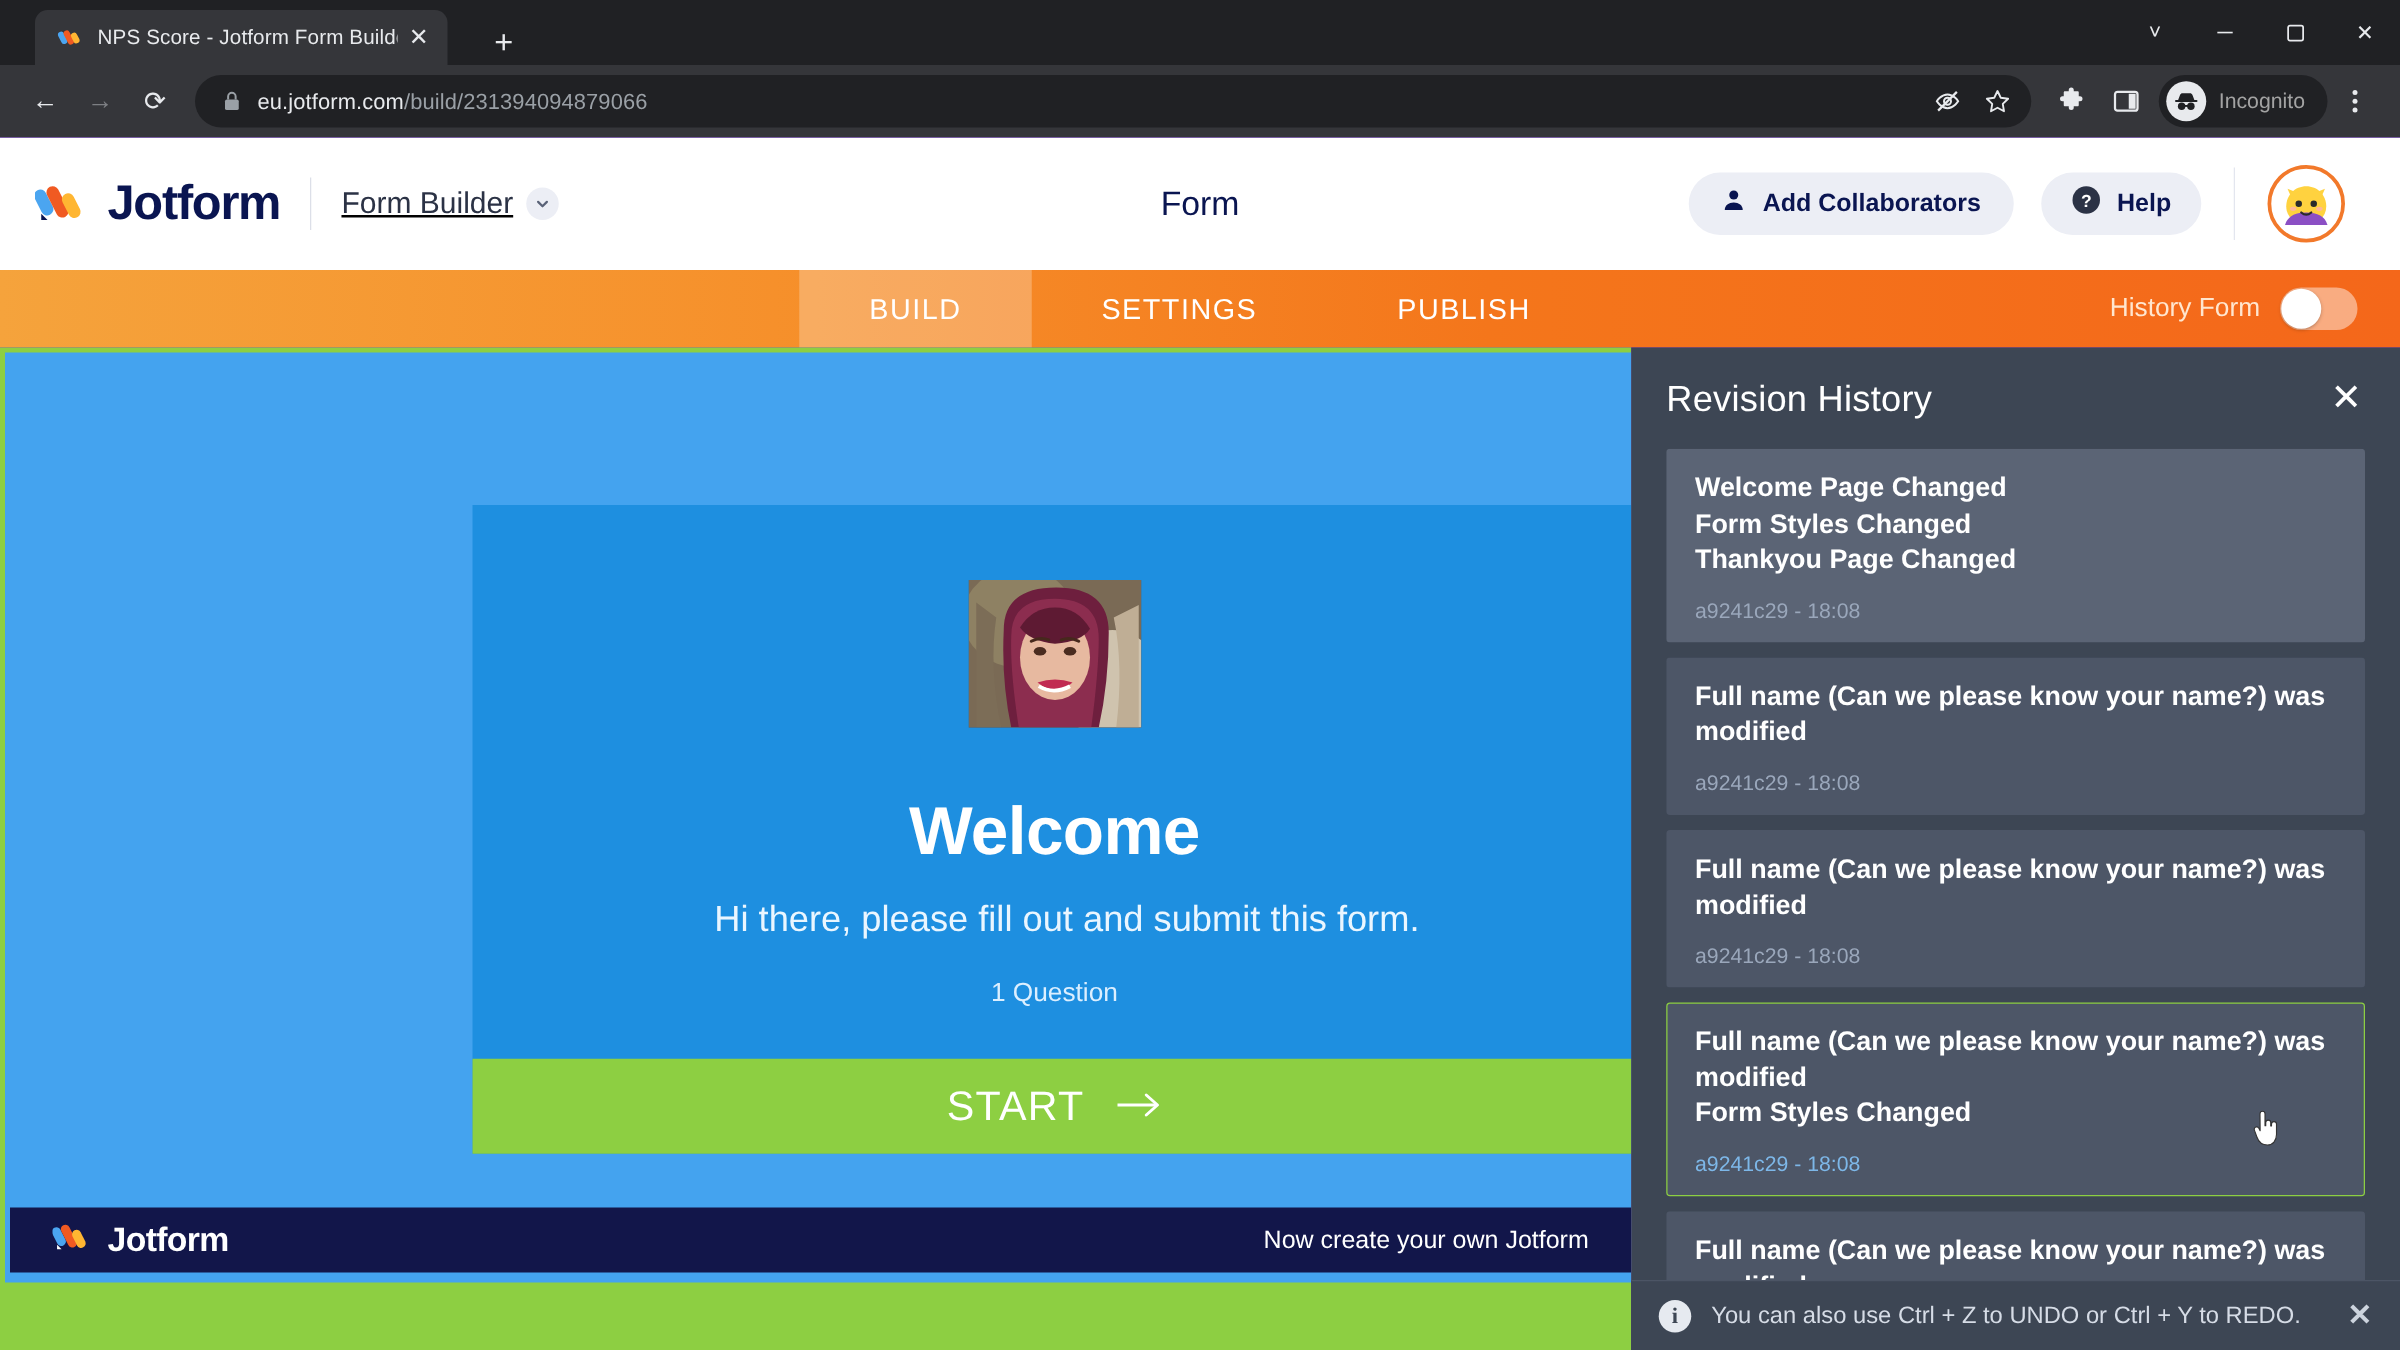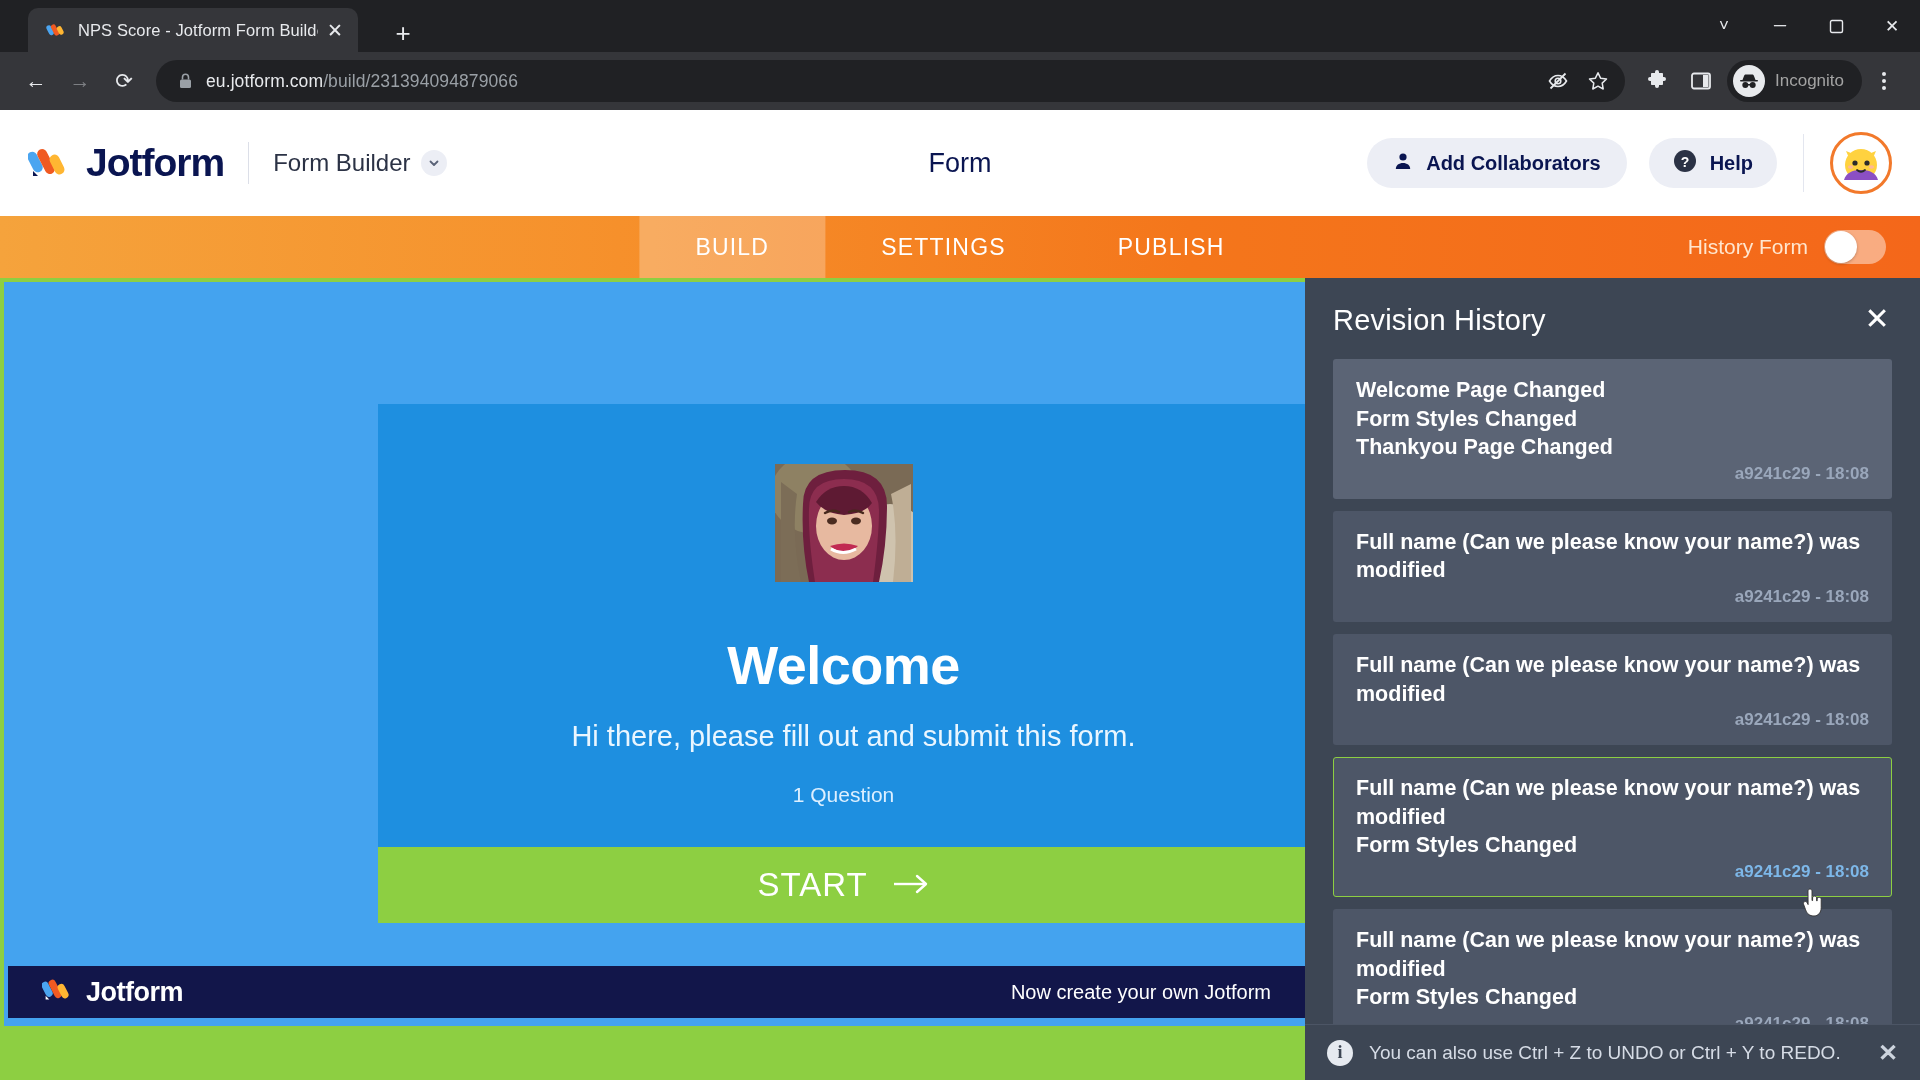--- a/index.html
+++ b/index.html
@@ -54,27 +54,27 @@
 
   
   .page { position:absolute; left:0; top:110px; width:1920px; height:970px; background:#6d28d9; overflow:hidden; }
 
   
   .jf-header { height:106px; background:#fff; display:flex; align-items:center; padding:0 0 0 28px; position:relative; }
   .jf-logo-wrap { display:flex; align-items:center; gap:14px; }
   .jf-logo-mark { width:44px; height:44px; position:relative; }
   .jf-logo-text { font-size:39px; font-weight:700; color:#0a1551; letter-spacing:-1px; }
   .jf-divider { width:1px; height:42px; background:#dcdfe8; margin:0 24px; }
-  .jf-builder { display:flex; align-items:center; gap:10px; }
+  .jf-builder { display:flex; align-items:center; gap:10px;text-decoration:underline; }
   .jf-builder-label { font-size:24px; color:#2b3245; }
   .chev-circle { width:26px; height:26px; border-radius:50%; background:#eceef5; display:flex; align-items:center; justify-content:center; }
   .jf-center { position:absolute; left:0; right:0; text-align:center; pointer-events:none; }
   .jf-formtitle { font-size:27px; color:#0a1551; font-weight:400; }
   .jf-saved { font-size:18px; color:#6bbf2e; margin-top:6px; display:flex; align-items:center; justify-content:center; gap:7px; }
-  .jf-right { position:absolute; right:0; top:0; height:106px; display:flex; align-items:center; padding-right:0; }
+  .jf-right { position:absolute; right:0; top:0; height:106px; display:flex; align-items:center; padding-right:16px; }
   .pill {
     height:50px; border-radius:25px; background:#eceef5; display:flex; align-items:center;
     gap:13px; padding:0 26px; color:#0a1551; font-size:20px; font-weight:600;
   }
   .pill.help { margin-left:22px; padding:0 24px; }
   .avatar-sep { width:1px; height:58px; background:#e3e6ef; margin:0 26px; }
   .avatar {
     width:62px; height:62px; border-radius:50%; border:3px solid #f2792b;
     background:#fff; display:flex; align-items:center; justify-content:center; margin-right:28px;
     overflow:hidden; position:relative;
@@ -131,21 +131,21 @@
   .rev-head { display:flex; align-items:flex-start; justify-content:space-between; margin-bottom:22px; }
   .rev-title { color:#fff; font-size:29px; font-weight:300; letter-spacing:.2px; }
   .rev-close { color:#fff; font-size:30px; line-height:1; width:30px; text-align:center; font-weight:300; }
   .rev-list { display:flex; flex-direction:column; gap:12px; }
   .rev-card {
     background:#4d5667; border-radius:3px; padding:16px 22px 14px 22px; border:1px solid transparent;
   }
   .rev-card.first { background:#5b6475; }
   .rev-card.hover { border:1px solid #8dcf42; }
   .rev-line { color:#fff; font-size:21.5px; font-weight:600; line-height:1.33; }
-  .rev-meta { color:#9aa7bb; font-size:17px; margin-top:2px; font-weight:700;text-align:right; }
+  .rev-meta { color:#9aa7bb; font-size:17px; margin-top:17px; font-weight:400; }
   .rev-card.hover .rev-meta { color:#7db7e8; }
 
   
   .toast {
     position:absolute; right:0; bottom:0; width:615px; height:56px; background:#3d4654;
     display:flex; align-items:center; padding:0 22px; gap:16px;
     border-top:1px solid #4c5565;
   }
   .toast-ico { width:26px; height:26px; border-radius:50%; background:#e6eaf0; color:#3d4654; font-size:18px; font-weight:700; display:flex; align-items:center; justify-content:center; font-family:"Liberation Serif",serif; }
   .toast-text { color:#d6dce6; font-size:19px; flex:1; }

